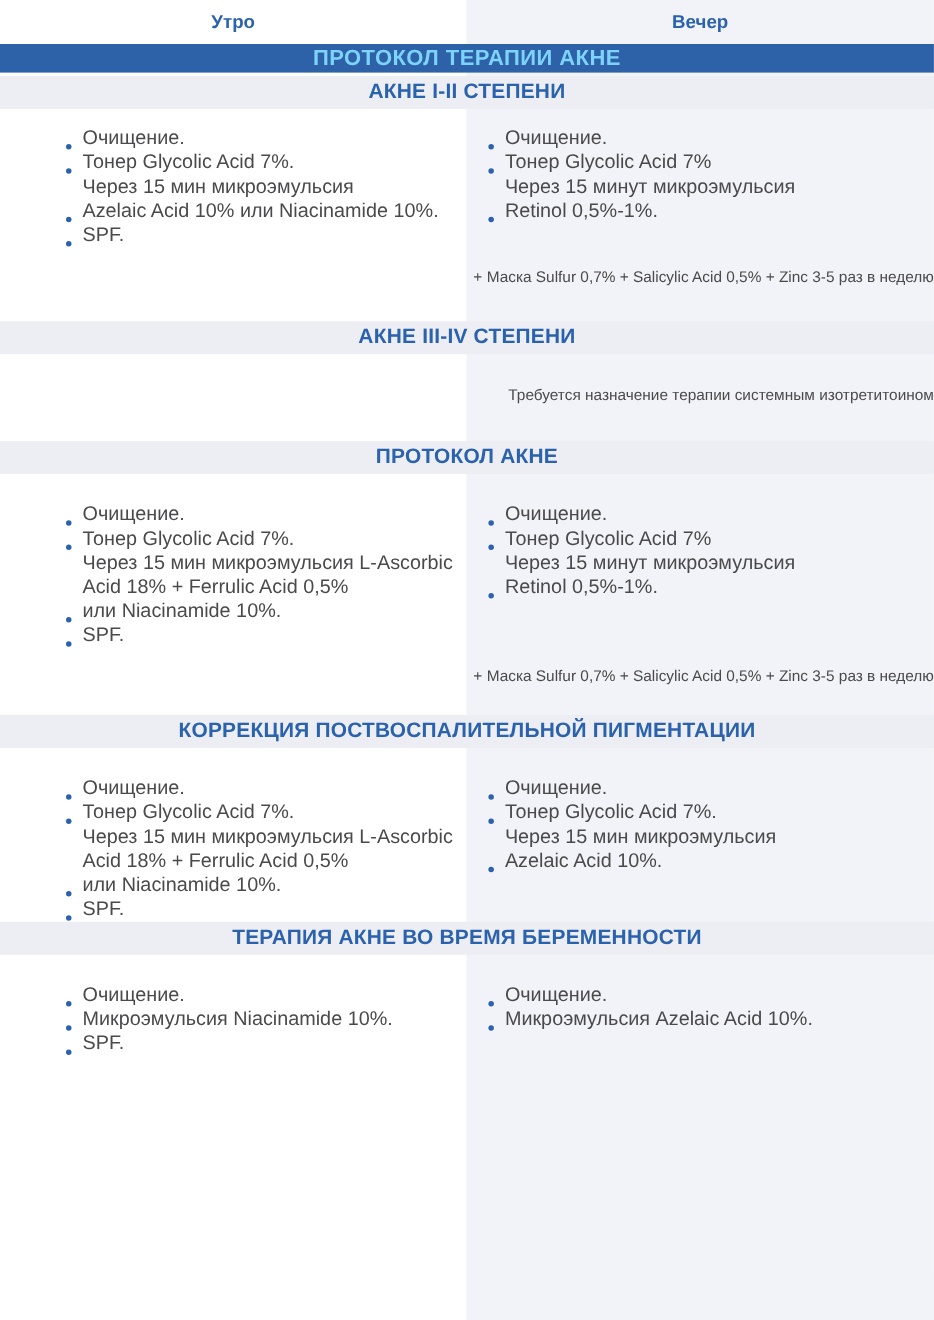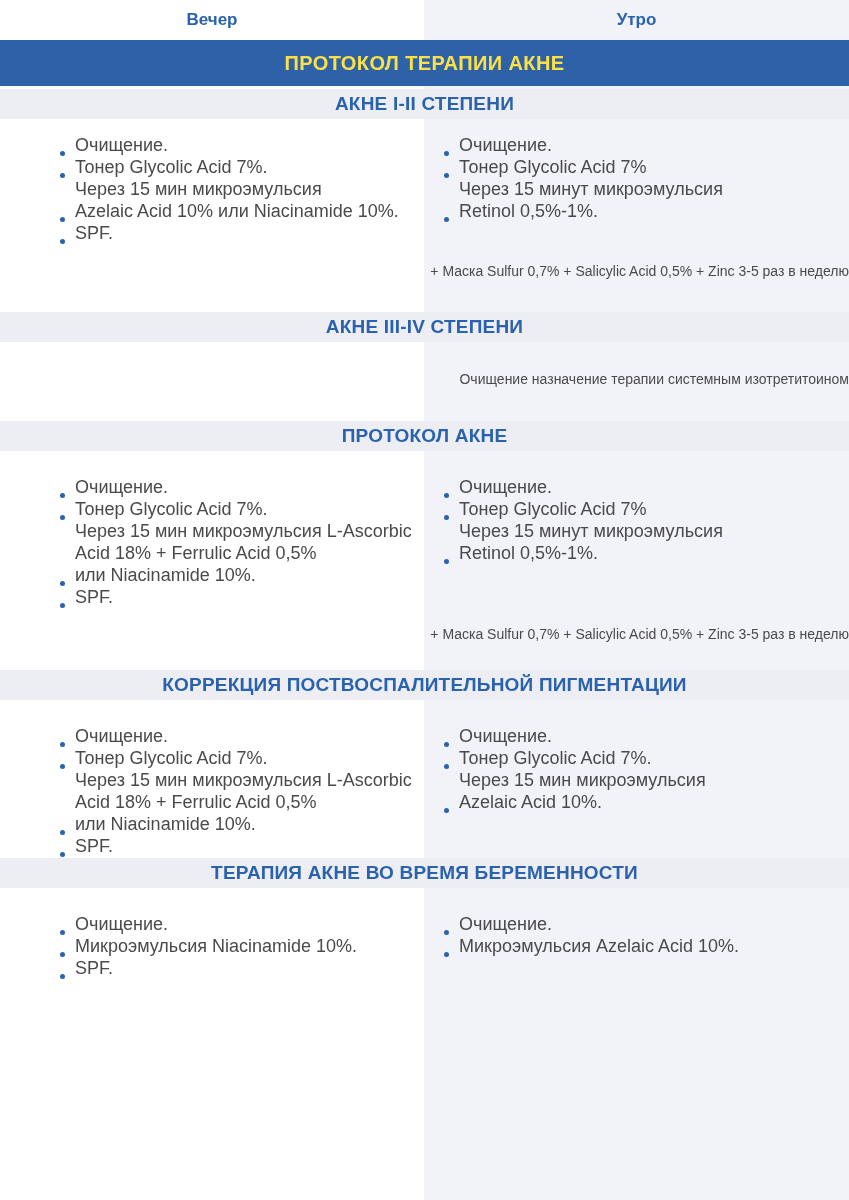--- a/index.html
+++ b/index.html
@@ -19,22 +19,22 @@
   .content { position:relative; }
 
   .col-headers { display:flex; height:40px; }
   .col-header {
     width:424px; display:flex; align-items:center; justify-content:center;
     color:var(--blue); font-weight:bold; font-size:17px;
   }
   .col-header:last-child { width:425px; }
 
   .title-banner {
-    height:46px; margin-bottom:3px;
-    background:var(--banner-blue); color:#fde047;
+    height:26px; margin-bottom:3px;
+    background:var(--banner-blue); color:#7dd3fc;
     font-weight:bold; font-size:20px; letter-spacing:0.4px;
     display:flex; align-items:center; justify-content:center;
   }
 
   .section-banner {
     height:30px; background:var(--section-bg);
     color:var(--blue); font-weight:bold; font-size:19px; letter-spacing:0.2px;
     display:flex; align-items:center; justify-content:center;
   }
 
@@ -56,22 +56,22 @@
   }
 </style>
 </head>
 <body>
 
 <div class="page">
   <div class="right-bg"></div>
   <div class="content">
 
     <div class="col-headers">
+      <div class="col-header">Утро</div>
       <div class="col-header">Вечер</div>
-      <div class="col-header">Утро</div>
     </div>
 
     <div class="title-banner">ПРОТОКОЛ ТЕРАПИИ АКНЕ</div>
 
     <div id="sections">
         <section>
           <div class="section-banner">АКНЕ I-II СТЕПЕНИ</div>
           <div class="cols">
             <ul class="list" style="padding-top: 15px;">
               <li class="item"><span class="dot"></span><span>Очищение.</span></li>
@@ -84,21 +84,21 @@
               <li class="item"><span class="dot"></span><span>Очищение.</span></li>
               <li class="item"><span class="dot"></span><span>Тонер Glycolic Acid 7%</span></li>
               <li class="item"><span class="dot"></span><span>Через 15 минут микроэмульсия
 Retinol 0,5%-1%.</span></li>
             </ul>
           </div>
           <div class="footnote" style="margin-top: 16px; margin-bottom: 30px;">+ Маска Sulfur 0,7% + Salicylic Acid 0,5% + Zinc 3-5 раз в неделю</div>
         </section>
         <section>
           <div class="section-banner">АКНЕ III-IV СТЕПЕНИ</div>
-          <div class="note" style="padding-top: 26px; padding-bottom: 31px;">Очищение назначение терапии системным изотретитоином</div>
+          <div class="note" style="padding-top: 26px; padding-bottom: 31px;">Требуется назначение терапии системным изотретитоином</div>
         </section>
         <section>
           <div class="section-banner">ПРОТОКОЛ АКНЕ</div>
           <div class="cols">
             <ul class="list" style="padding-top: 25px;">
               <li class="item"><span class="dot"></span><span>Очищение.</span></li>
               <li class="item"><span class="dot"></span><span>Тонер Glycolic Acid 7%.</span></li>
               <li class="item"><span class="dot"></span><span>Через 15 мин микроэмульсия L-Ascorbic
 Acid 18% + Ferrulic Acid 0,5%
 или Niacinamide 10%.</span></li>

